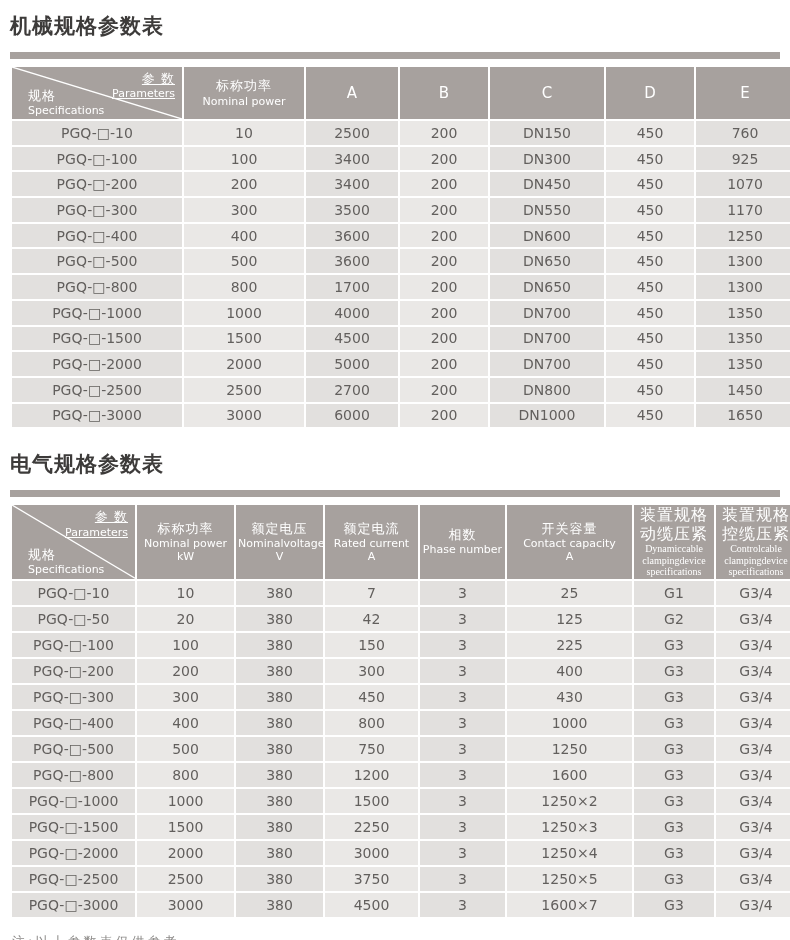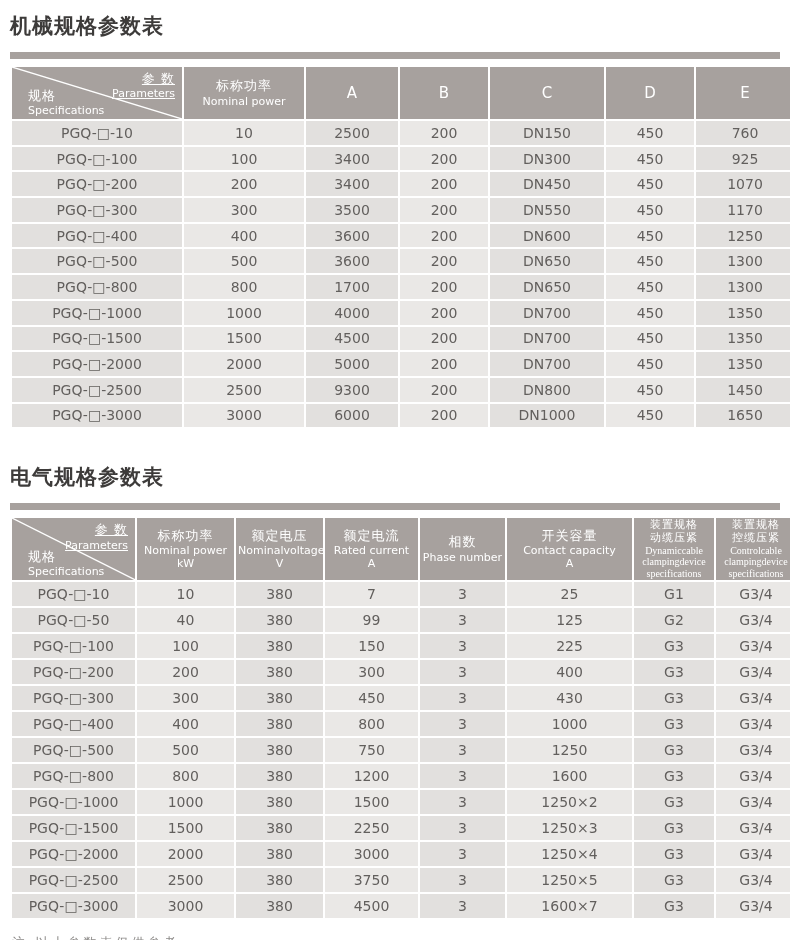--- a/index.html
+++ b/index.html
@@ -6,38 +6,38 @@
   body{
     width:790px;height:940px;box-sizing:border-box;
     padding:6px 10px;
     font-family:"DejaVu Sans","Liberation Sans",sans-serif;
     -webkit-font-smoothing:antialiased;
   }
   .sec-title{
     margin:6px 0 12px 0;
     font-size:21px;font-weight:700;color:#3d3b3a;letter-spacing:1px;
   }
-  .sec-elec{margin-top:34px;}
+  .sec-elec{margin-top:21px;}
   .band{width:770px;height:7px;background:#a7a19e;margin:0 0 6px 0;}
   table.data-table{
     width:770px;table-layout:fixed;
     border-collapse:separate;border-spacing:2px;
     background:#fff;
   }
   table.data-table th{
     background:#a7a19e;color:#fff;font-weight:normal;
     text-align:center;vertical-align:middle;padding:1px 2px;
     overflow:hidden;
   }
   table.t1 th{height:50px;}
   table.t2 th{height:56px;}
   .h-zh{font-size:13px;letter-spacing:1px;line-height:1.25;}
   .h-en{font-size:11px;letter-spacing:0;line-height:1.2;}
   th.single .h-zh{font-size:15px;letter-spacing:0;}
-  th.small .h-zh{font-size:11px;letter-spacing:1px;line-height:1.15;}
+  th.small .h-zh{font-size:16px;letter-spacing:1px;line-height:1.15;}
   th.small .h-en{font-size:10px;line-height:1.15;font-family:Liberation Serif, serif;}
   th.corner{position:relative;padding:0;}
   th.corner svg{position:absolute;left:0;top:0;width:100%;height:100%;display:block;}
   .c-top{position:absolute;top:4px;right:7px;text-align:right;text-decoration:underline;}
   .c-bot{position:absolute;bottom:2px;left:16px;text-align:left;}
   table.data-table td{
     text-align:center;vertical-align:middle;
     color:#625f5d;font-size:14px;padding:0 2px;overflow:hidden;
   }
   table.t1 td{height:23.7px;}
@@ -187,21 +187,21 @@
           <td>2000</td>
           <td>5000</td>
           <td>200</td>
           <td>DN700</td>
           <td>450</td>
           <td>1350</td>
         </tr>
         <tr>
           <td>PGQ-□-2500</td>
           <td>2500</td>
-          <td>9300</td>
+          <td>2700</td>
           <td>200</td>
           <td>DN800</td>
           <td>450</td>
           <td>1450</td>
         </tr>
         <tr>
           <td>PGQ-□-3000</td>
           <td>3000</td>
           <td>6000</td>
           <td>200</td>
@@ -284,23 +284,23 @@
           <td>10</td>
           <td>380</td>
           <td>7</td>
           <td>3</td>
           <td>25</td>
           <td>G1</td>
           <td>G3/4</td>
         </tr>
         <tr>
           <td>PGQ-□-50</td>
-          <td>40</td>
-          <td>380</td>
-          <td>99</td>
+          <td>20</td>
+          <td>380</td>
+          <td>42</td>
           <td>3</td>
           <td>125</td>
           <td>G2</td>
           <td>G3/4</td>
         </tr>
         <tr>
           <td>PGQ-□-100</td>
           <td>100</td>
           <td>380</td>
           <td>150</td>

